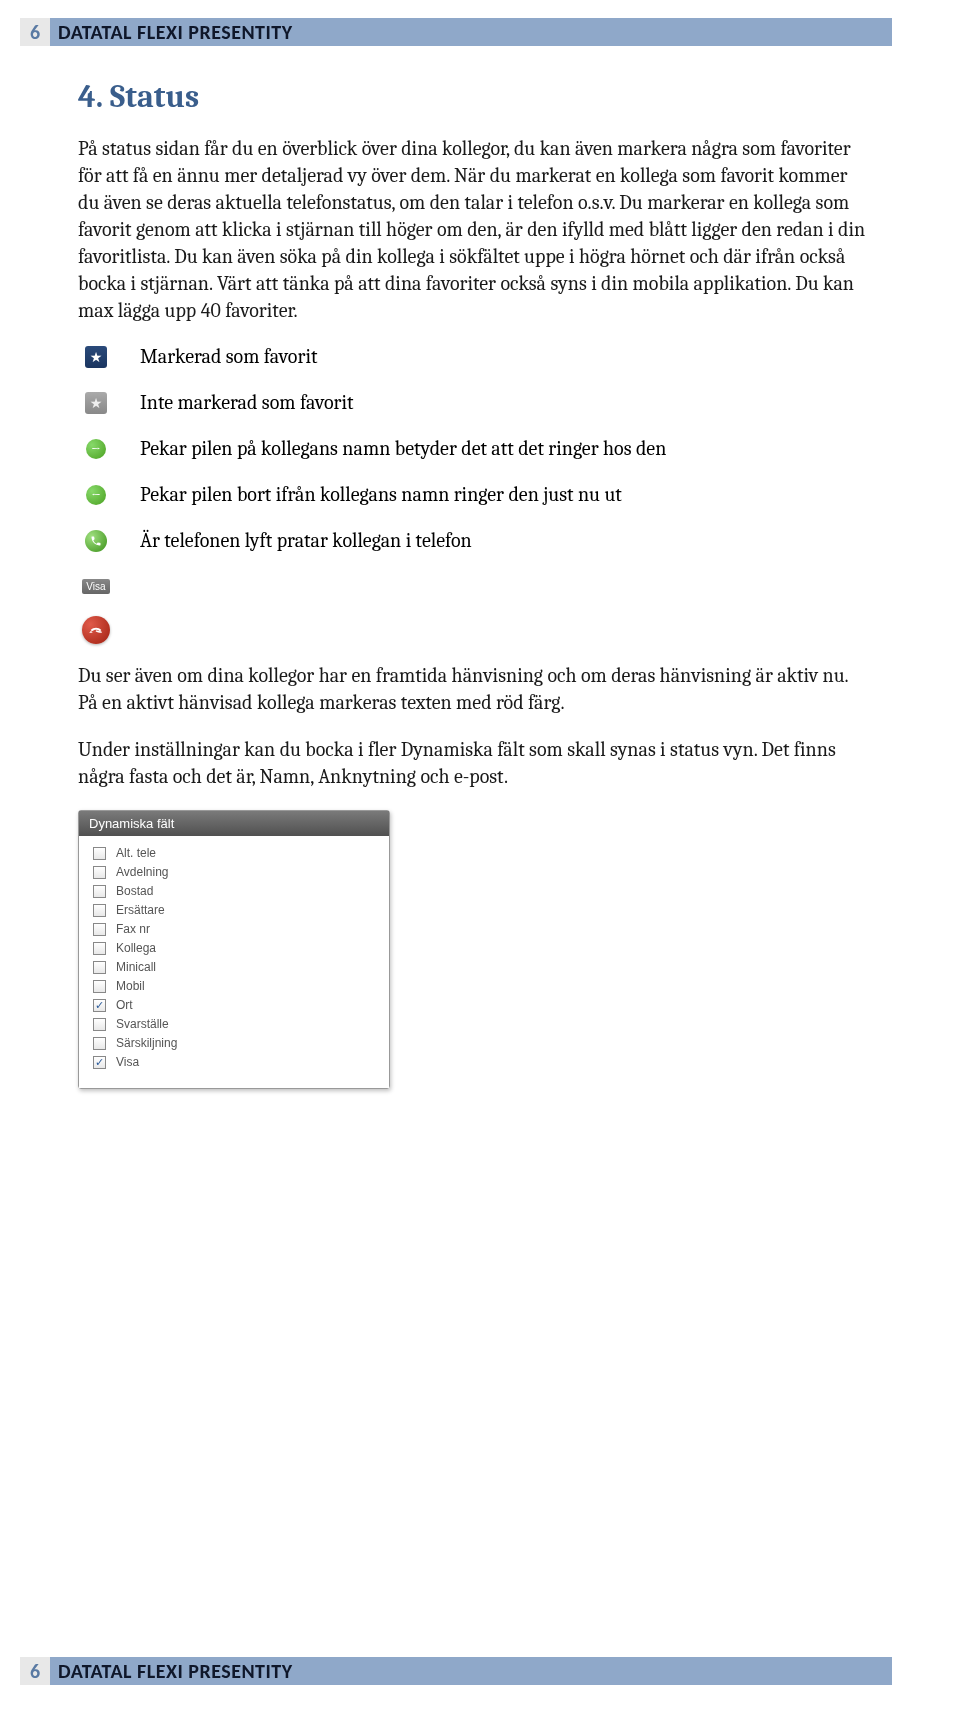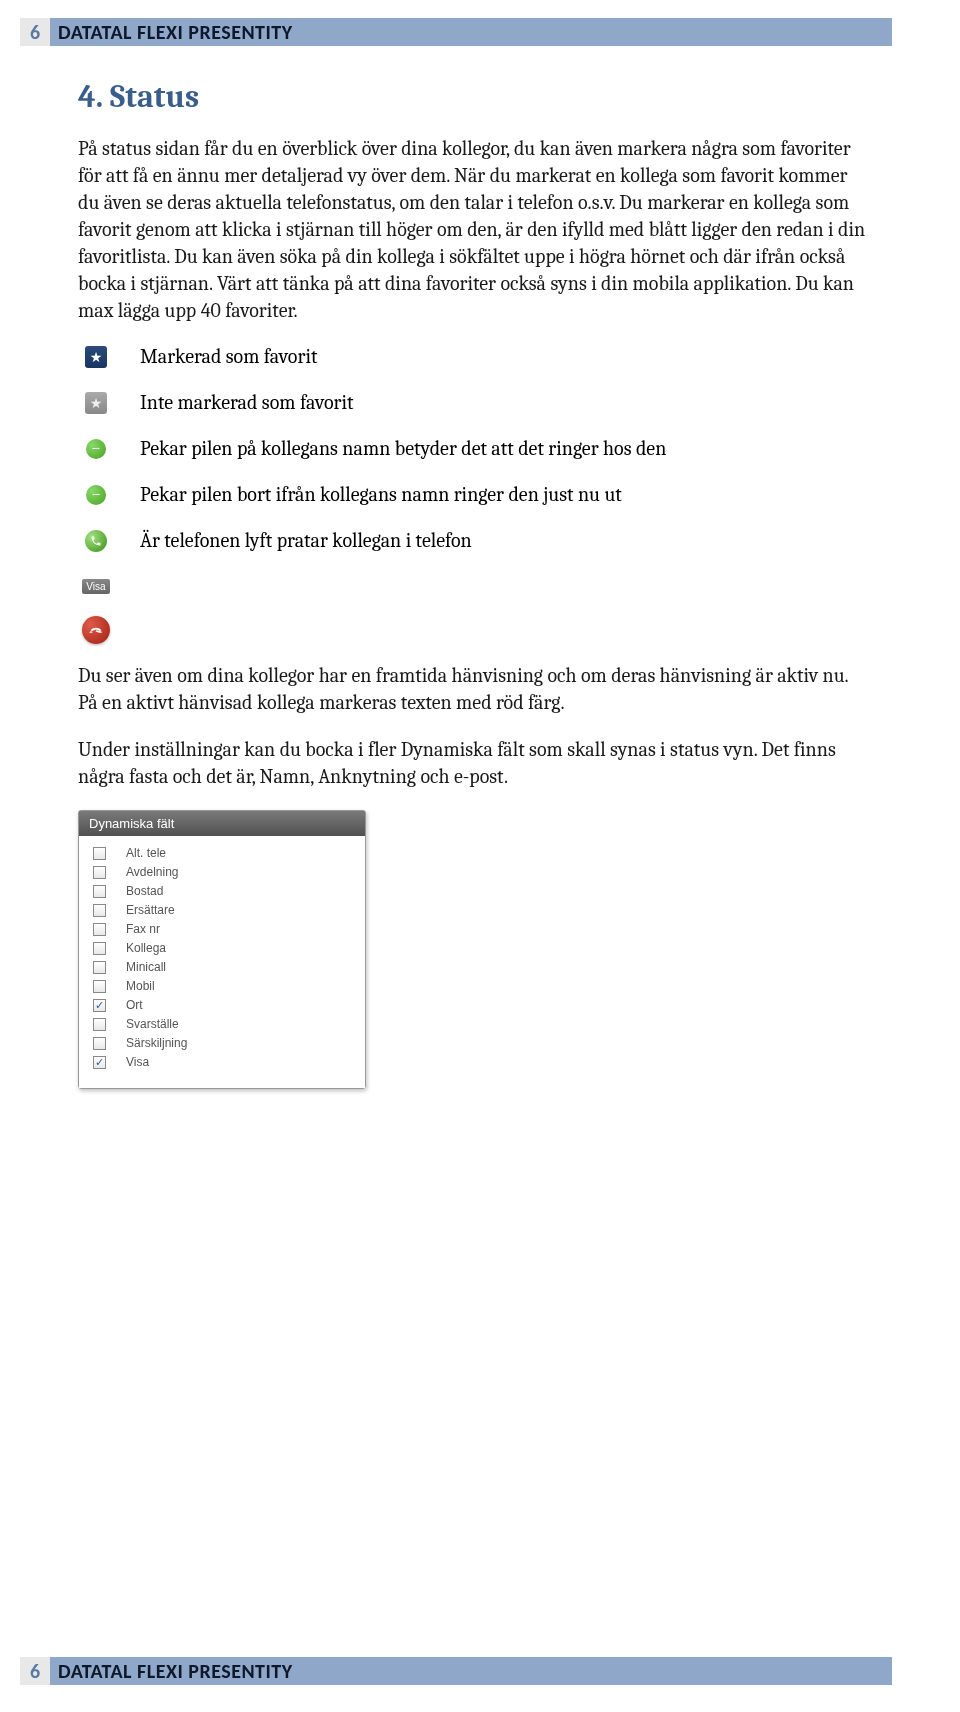--- a/index.html
+++ b/index.html
@@ -119,41 +119,41 @@
     font-family: Arial, sans-serif;
   }
   .phone-red {
     width: 28px; height: 28px;
     border-radius: 50%;
     background: radial-gradient(circle at 30% 30%, #e05a4a, #a02010);
     display:flex; align-items:center; justify-content:center;
     box-shadow: 0 1px 3px rgba(0,0,0,0.3);
   }
   .panel {
-    width: 288px;
+    width: 312px;
     border: 1px solid #999;
     border-radius: 3px;
     box-shadow: 1px 2px 4px rgba(0,0,0,0.25);
     font-family: Arial, sans-serif;
     margin-top: 6px;
   }
   .panel-hdr {
     background: linear-gradient(#7a7a7a, #505050);
     color: #fff;
     font-size: 13px;
     padding: 5px 10px;
   }
   .panel-body {
     background: #fff;
     padding: 10px 14px 14px 14px;
   }
   .chk-row {
     display: flex;
     align-items: center;
-    gap: 20px;
+    gap: 10px;
     margin-bottom: 5px;
     font-size: 12px;
     color: #555;
   }
   .chk {
     width: 13px; height: 13px;
     border: 1px solid #888;
     background: linear-gradient(#fff, #e8e8e8);
     display:flex; align-items:center; justify-content:center;
     font-size: 11px; color:#2a5a9a;

